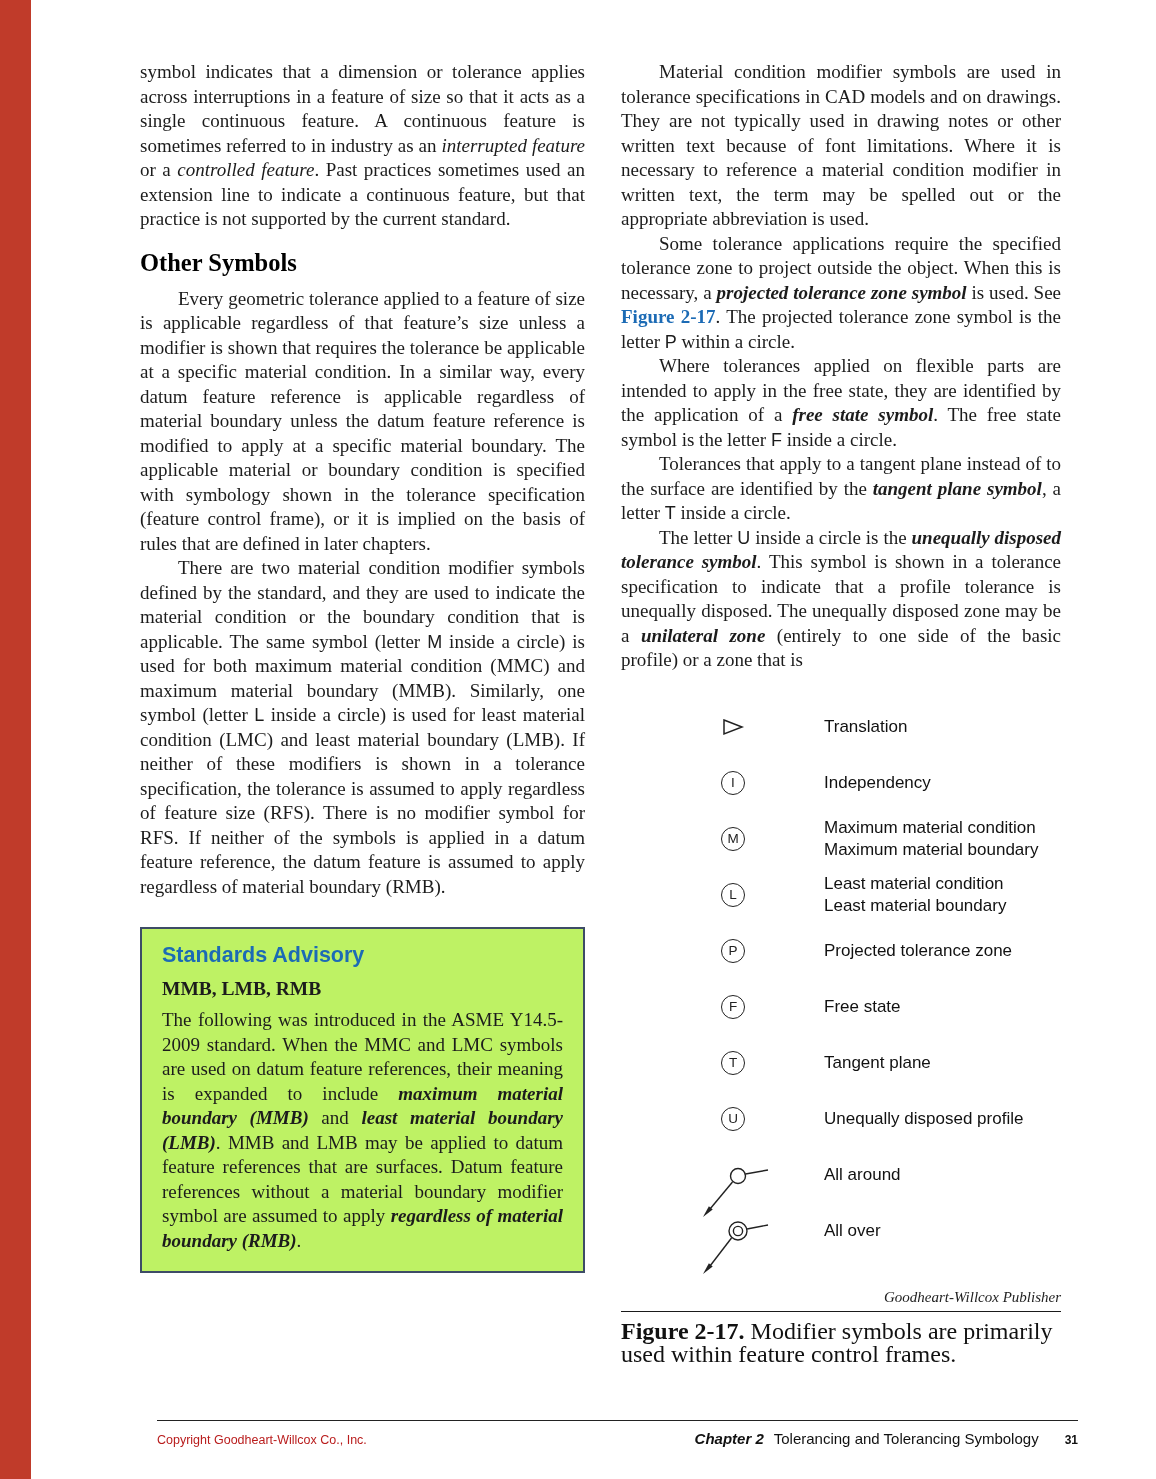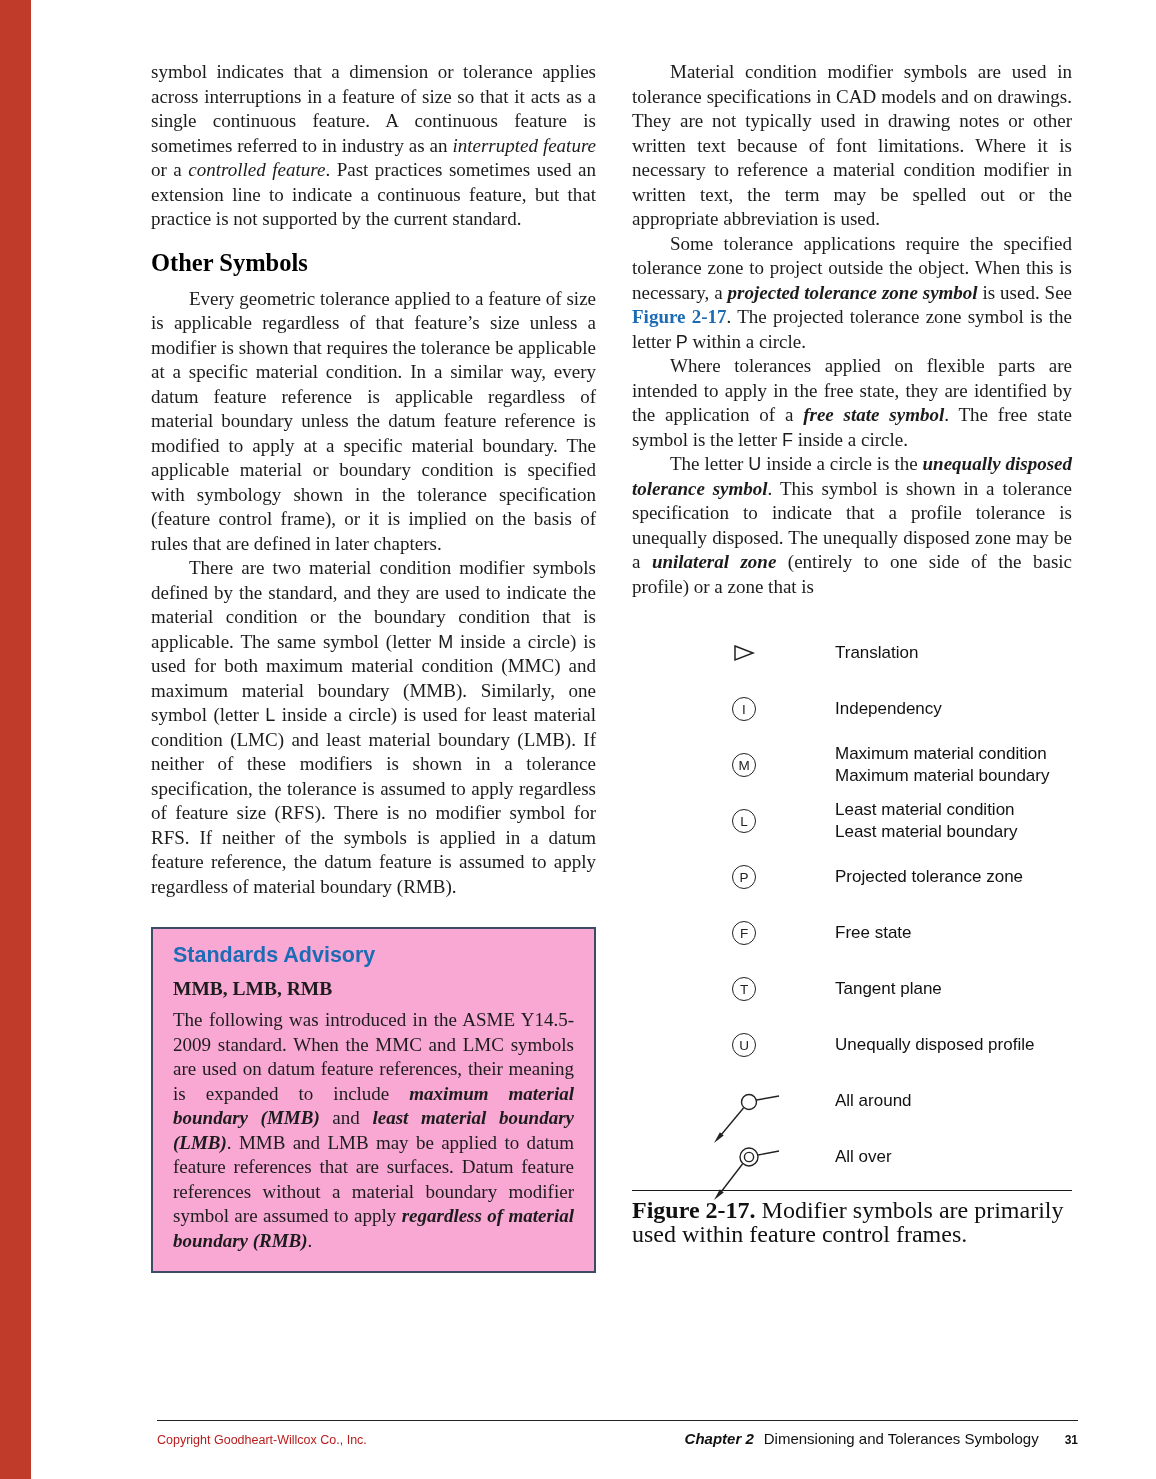--- a/index.html
+++ b/index.html
@@ -14,21 +14,21 @@
     overflow: hidden;
     margin: 0 auto;
   }
   .red-bar {
     position: absolute;
     left: 0; top: 0;
     width: 31px; height: 100%;
   }
   .content {
     position: absolute;
-    left: 151px; top: 60px;
+    left: 140px; top: 60px;
     width: 921px;
     display: flex;
     gap: 36px;
   }
   .col-left { width: 445px; }
   .col-right { width: 440px; }
   p.body {
     font-size: 19px;
     line-height: 24.5px;
     text-align: justify;
@@ -145,31 +145,32 @@
   <div class="content">
 
     <div class="col-left">
       <p class="body no-indent"><span>symbol indicates that a dimension or tolerance applies across interruptions in a feature of size so that it acts as a single continuous feature. A continuous feature is sometimes referred to in industry as an </span><span class="i">interrupted feature</span><span> or a </span><span class="i">controlled feature</span><span>. Past practices sometimes used an extension line to indicate a continuous feature, but that practice is not supported by the current standard.</span></p>
 
       <h2 class="section-heading">Other Symbols</h2>
 
       <p class="body"><span>Every geometric tolerance applied to a feature of size is applicable regardless of that feature’s size unless a modifier is shown that requires the tolerance be applicable at a specific material condition. In a similar way, every datum feature reference is applicable regardless of material boundary unless the datum feature reference is modified to apply at a specific material boundary. The applicable material or boundary condition is specified with symbology shown in the tolerance specification (feature control frame), or it is implied on the basis of rules that are defined in later chapters.</span></p>
       <p class="body"><span>There are two material condition modifier symbols defined by the standard, and they are used to indicate the material condition or the boundary condition that is applicable. The same symbol (letter </span><span class="sans">M</span><span> inside a circle) is used for both maximum material condition (MMC) and maximum material boundary (MMB). Similarly, one symbol (letter </span><span class="sans">L</span><span> inside a circle) is used for least material condition (LMC) and least material boundary (LMB). If neither of these modifiers is shown in a tolerance specification, the tolerance is assumed to apply regardless of feature size (RFS). There is no modifier symbol for RFS. If neither of the symbols is applied in a datum feature reference, the datum feature is assumed to apply regardless of material boundary (RMB).</span></p>
 
-      <div class="advisory" style="background: #f9a8d4; border-color: rgb(61, 76, 102);">
+      <div class="advisory" style="background: #bef264; border-color: rgb(61, 76, 102);">
         <div class="advisory-title" style="color: rgb(28, 107, 181);">Standards Advisory</div>
         <div class="advisory-subtitle">MMB, LMB, RMB</div>
         <p class="body no-indent"><span>The following was introduced in the ASME Y14.5-2009 standard. When the MMC and LMC symbols are used on datum feature references, their meaning is expanded to include </span><span class="bi">maximum material boundary (MMB)</span><span> and </span><span class="bi">least material boundary (LMB)</span><span>. MMB and LMB may be applied to datum feature references that are surfaces. Datum feature references without a material boundary modifier symbol are assumed to apply </span><span class="bi">regardless of material boundary (RMB)</span><span>.</span></p>
       </div>
     </div>
 
     <div class="col-right">
       <p class="body"><span>Material condition modifier symbols are used in tolerance specifications in CAD models and on drawings. They are not typically used in drawing notes or other written text because of font limitations. Where it is necessary to reference a material condition modifier in written text, the term may be spelled out or the appropriate abbreviation is used.</span></p>
       <p class="body"><span>Some tolerance applications require the specified tolerance zone to project outside the object. When this is necessary, a </span><span class="bi">projected tolerance zone symbol</span><span> is used. See </span><span class="link" style="color: rgb(28, 107, 181);">Figure 2-17</span><span>. The projected tolerance zone symbol is the letter </span><span class="sans">P</span><span> within a circle.</span></p>
       <p class="body"><span>Where tolerances applied on flexible parts are intended to apply in the free state, they are identified by the application of a </span><span class="bi">free state symbol</span><span>. The free state symbol is the letter </span><span class="sans">F</span><span> inside a circle.</span></p>
+      <p class="body"><span>Tolerances that apply to a tangent plane instead of to the surface are identified by the </span><span class="bi">tangent plane symbol</span><span>, a letter </span><span class="sans">T</span><span> inside a circle.</span></p>
       <p class="body"><span>The letter </span><span class="sans">U</span><span> inside a circle is the </span><span class="bi">unequally disposed tolerance symbol</span><span>. This symbol is shown in a tolerance specification to indicate that a profile tolerance is unequally disposed. The unequally disposed zone may be a </span><span class="bi">unilateral zone</span><span> (entirely to one side of the basic profile) or a zone that is</span></p>
 
       <div class="figure">
         <div class="fig-rows">
 
           <div class="fig-row">
             <div class="fig-sym">
               <svg width="22" height="18" viewBox="0 0 22 18">
                 <polygon points="2,2 20,9 2,16" fill="none" stroke="#222" stroke-width="1.5"></polygon>
               </svg>
@@ -262,26 +263,27 @@
                 <line x1="49" y1="10" x2="70" y2="6" stroke="#222" stroke-width="1.4"></line>
                 <line x1="33.5" y1="19" x2="12" y2="47" stroke="#222" stroke-width="1.4"></line>
                 <polygon points="5,55 10.9,44.3 14.7,47.5" fill="#222"></polygon>
               </svg>
             </div>
             <div class="fig-label">All over</div>
           </div>
 
         </div>
 
+        <div class="fig-credit">Goodheart-Willcox Publisher</div>
         <hr class="fig-rule">
         <p class="fig-caption"><span class="b">Figure 2-17.</span> <span>Modifier symbols are primarily used within feature control frames.</span></p>
       </div>
     </div>
 
   </div>
 
   <div class="footer">
     <span class="footer-left">Copyright Goodheart-Willcox Co., Inc.</span>
     <span class="footer-right">
-      <span class="footer-chapter">Chapter 2</span><span>Dimensioning and Tolerances Symbology</span><span class="footer-pagenum">31</span>
+      <span class="footer-chapter">Chapter 2</span><span>Tolerancing and Tolerancing Symbology</span><span class="footer-pagenum">31</span>
     </span>
   </div>
 </div>
 
 </body></html>

